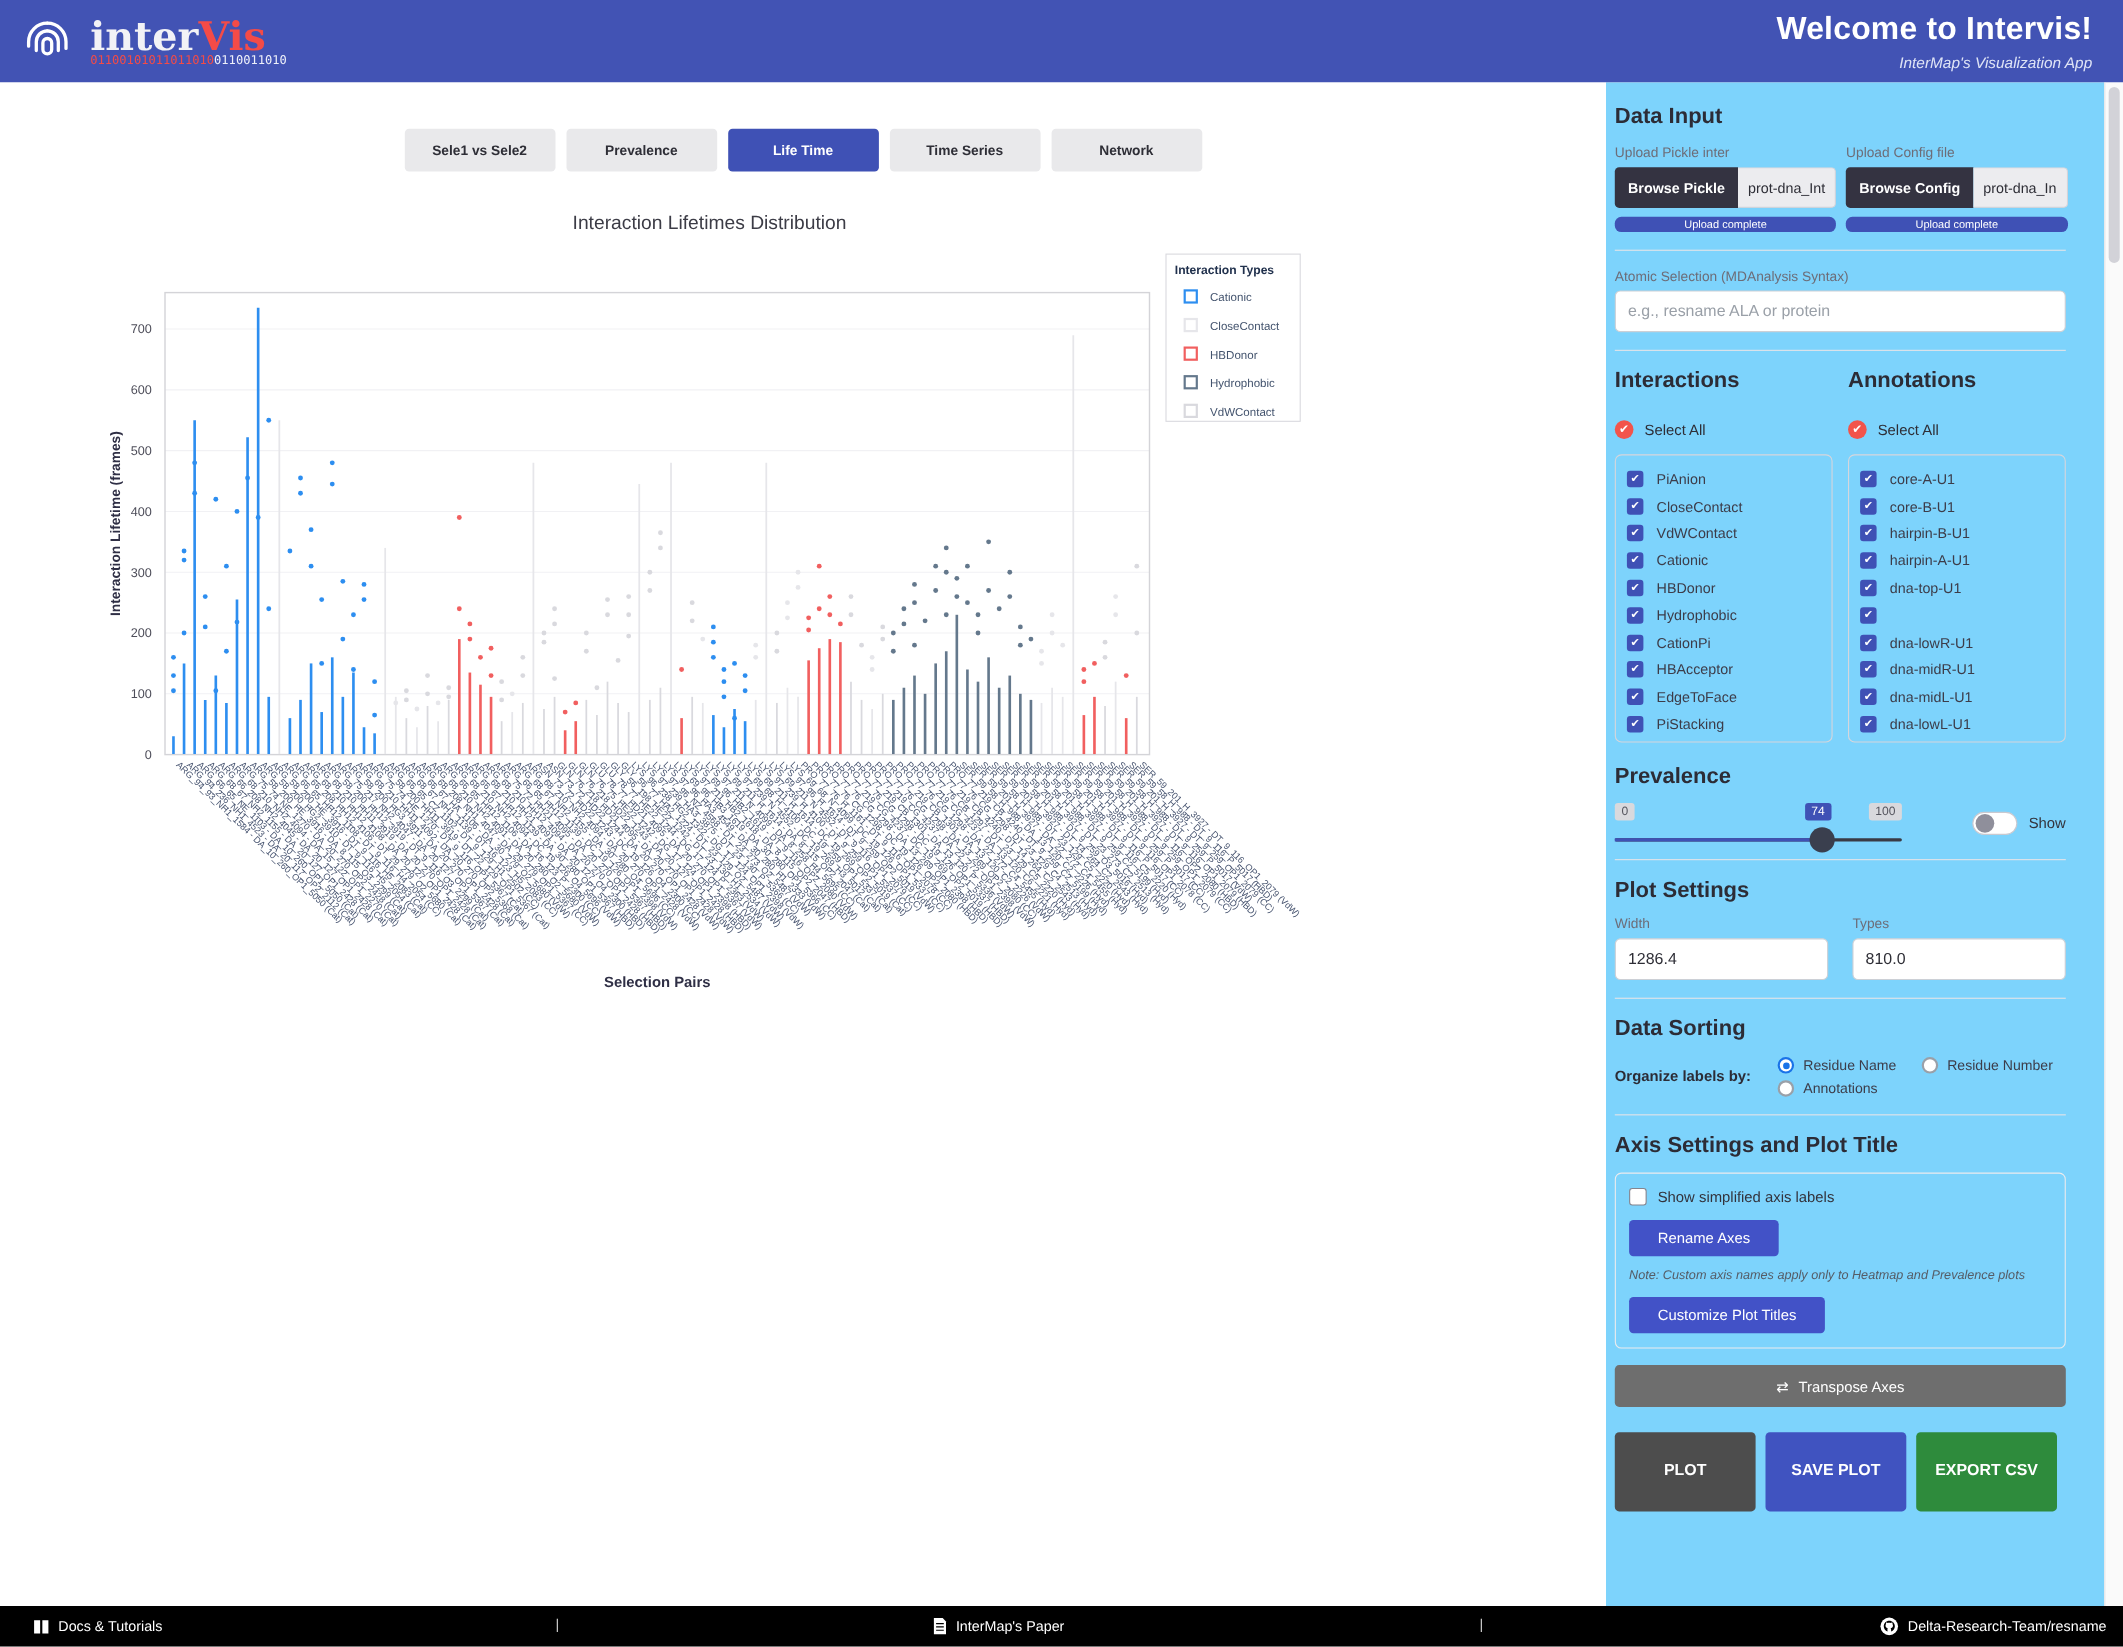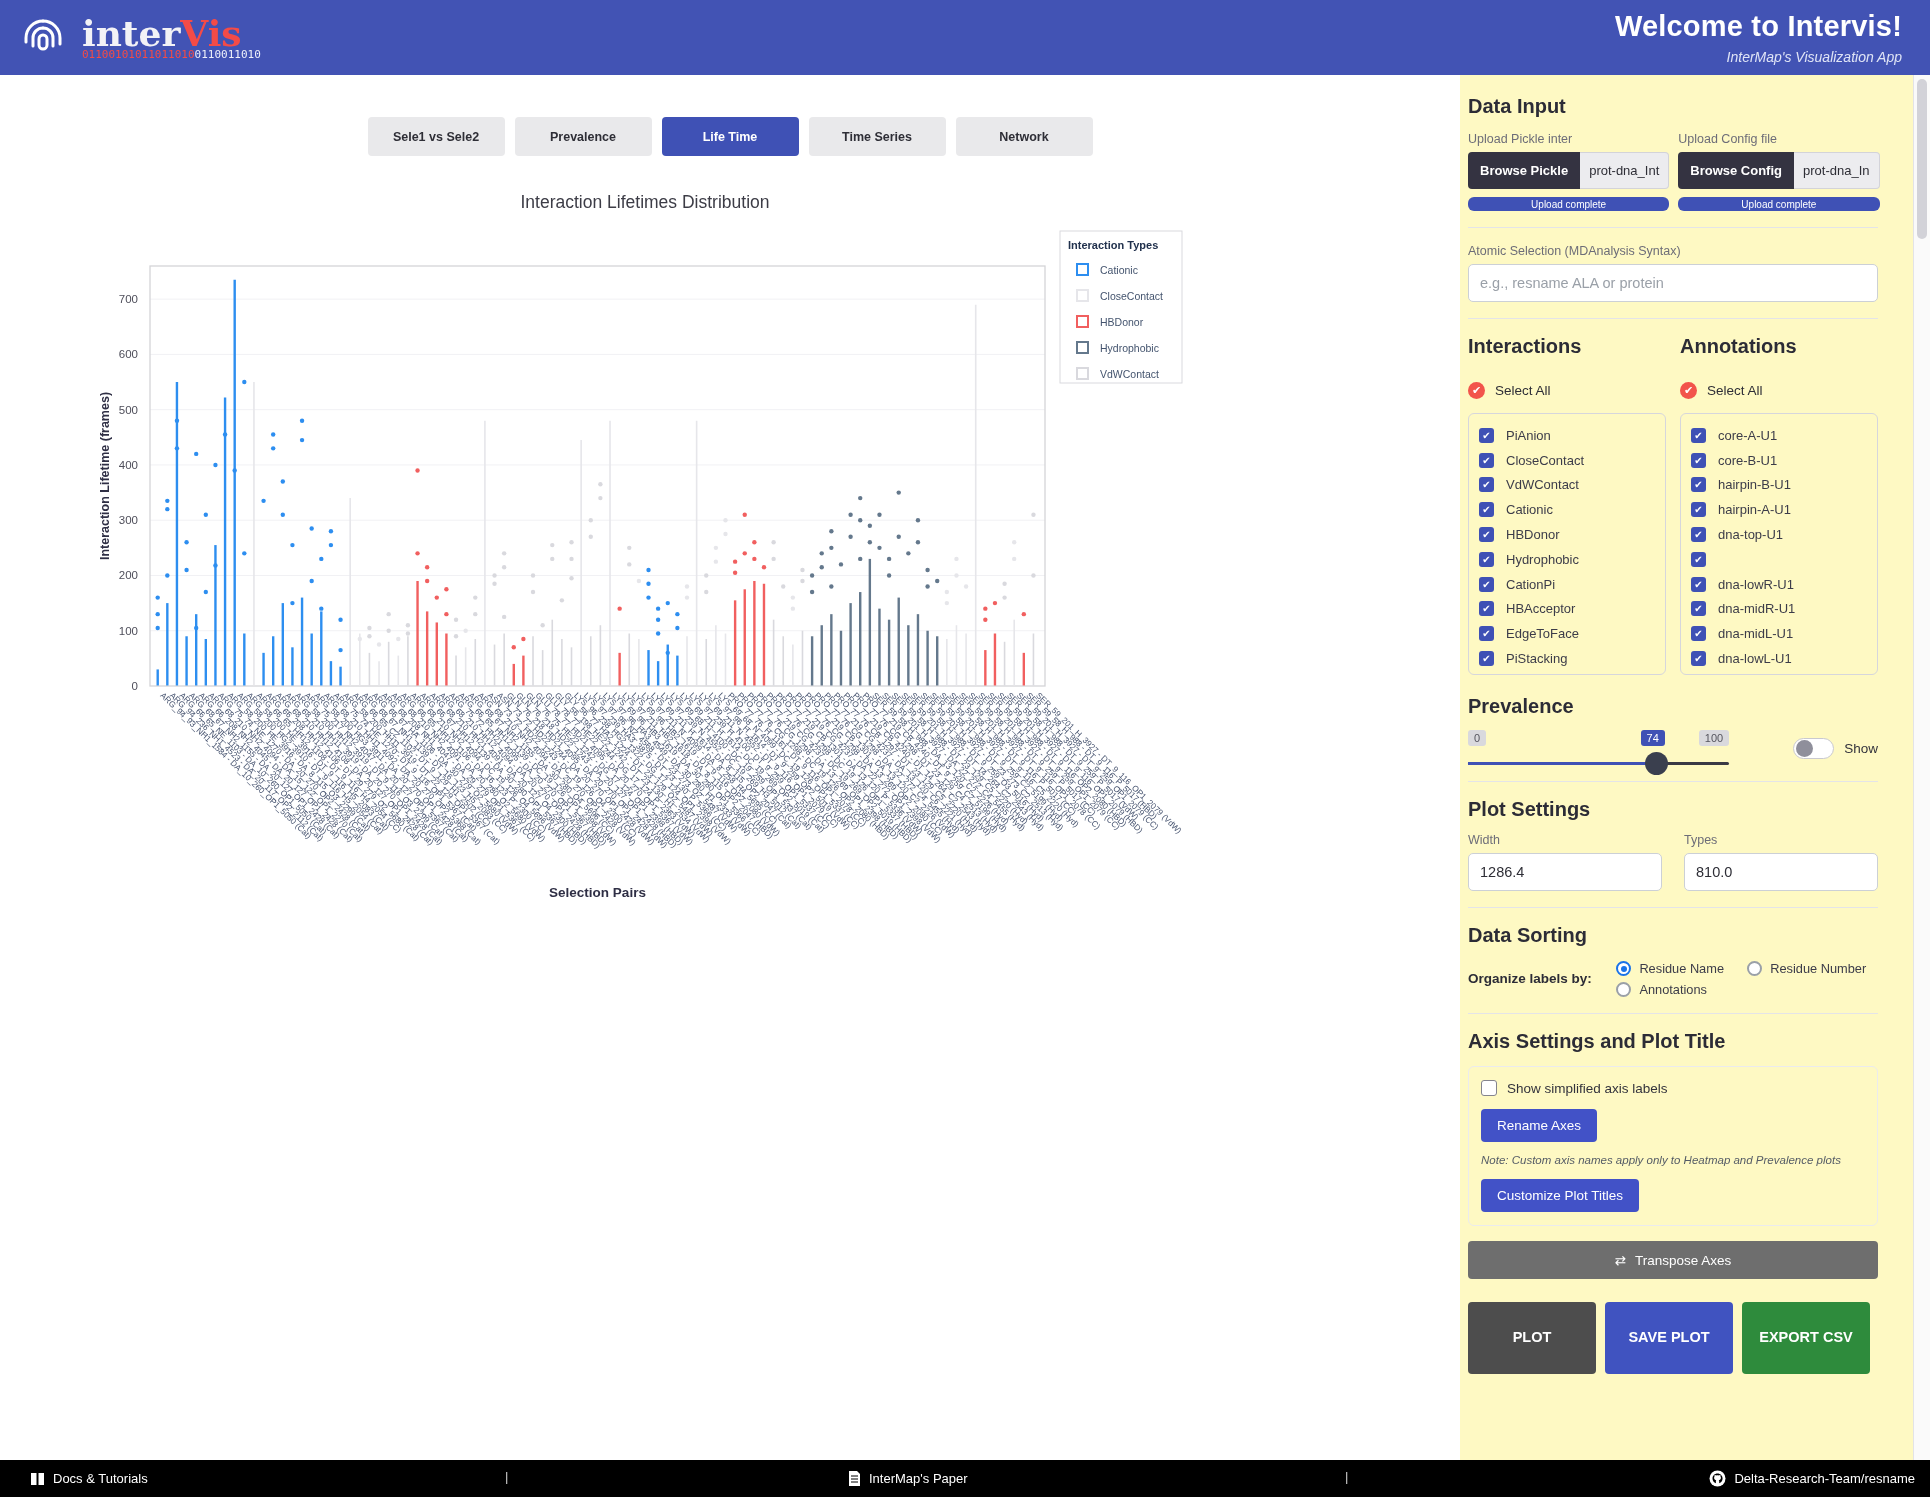--- a/index.html
+++ b/index.html
@@ -13,21 +13,21 @@
   .logo-inter { color:#f2f2f6; }
   .logo-vis { color:#f44b47; }
   .logo-binary { font-family:"DejaVu Sans Mono",monospace; font-size:11px; letter-spacing:0; margin-top:-2px; }
   .bin-red { color:#f44b47; } .bin-white { color:#eef0fa; }
   .welcome { text-align:right; color:#fff; }
   .welcome h1 { font-size:29px; font-weight:bold; letter-spacing:0.2px; }
   .welcome .sub { font-size:14px; font-style:italic; color:#dfe4f6; margin-top:6px; }
 
   
   .main { position:absolute; top:75px; left:0; width:1460px; bottom:37px; background:#fff; }
-  .sidebar { position:absolute; top:75px; left:1460px; right:17px; bottom:37px; padding:20px 35px 0 8px; background:#fef9c3; overflow:hidden; }
+  .sidebar { position:absolute; top:75px; left:1460px; right:17px; bottom:37px; padding:20px 35px 0 8px; background:#7dd3fc; overflow:hidden; }
   .scroll-strip { position:absolute; top:75px; bottom:37px; right:0; width:17px; background:#fafafa; border-left:1px solid #e3e3e6; }
   .scroll-thumb { position:absolute; top:4px; left:3px; width:10px; height:160px; border-radius:5px; background:#d2d2d8; }
 
   
   .tabs { display:flex; justify-content:center; gap:10px; margin-top:42px; }
   .tab { min-width:137px; height:39px; display:flex; align-items:center; justify-content:center; background:#e9e9eb; color:#2e2e36; font-size:12.5px; font-weight:bold; border-radius:4px; padding:0 16px; cursor:pointer; }
   .tab.active { background:#3f51b5; color:#fff; }
 
   
   .chart-title { width:1100px; margin:36px 0 0 95px; text-align:center; font-size:17.5px; color:#3c3c46; }
@@ -81,21 +81,21 @@
   .radio-item.wide { width:100%; }
   .radio { width:15px; height:15px; border-radius:50%; border:2px solid #9aa0a8; position:relative; background:#fff; }
   .radio.on { border-color:#1a73e8; }
   .radio.on::after { content:""; position:absolute; left:2.5px; top:2.5px; width:6px; height:6px; border-radius:50%; background:#1a73e8; }
   .radio-item .rlbl { font-size:12.8px; color:#3c3c49; white-space:nowrap; }
 
   .axis-card { border:1px solid #ebebee; border-radius:6px; padding:13px 12px; margin-top:13px; }
   .chk-plain { display:flex; align-items:center; gap:10px; cursor:pointer; }
   .empty-cbx { width:16px; height:16px; border:1px solid #84848e; border-radius:3px; background:#fff; }
   .chk-plain .lbl { font-size:13.5px; color:#33333c; }
-  .btn-indigo { margin-top:13px; background:#4252c7; color:#fff; border:none; border-radius:4px; font-size:13.5px; padding:9px 16px; cursor:pointer; display:inline-block; }
+  .btn-indigo { margin-top:13px; background:#4252c7; color:#fff; border:none; border-radius:4px; font-size:13.5px; padding:9px 26px; cursor:pointer; display:inline-block; }
   .note { font-size:11.5px; font-style:italic; color:#555c66; margin-top:12px; }
   .btn-transpose { margin-top:15px; width:100%; height:38px; background:#6e6e6e; color:#fff; border:none; border-radius:4px; font-size:13.5px; cursor:pointer; display:flex; align-items:center; justify-content:center; gap:9px; }
   .actions { display:flex; gap:9px; margin-top:23px; }
   .act-btn { width:128px; height:72px; border:none; border-radius:4px; color:#fff; font-size:14.5px; font-weight:bold; line-height:1.45; cursor:pointer; text-align:center; }
   .act-plot { background:#4d4d4d; }
   .act-save { background:#4053c0; }
   .act-csv  { background:#2e8b3c; }
 
   
   .footer { position:absolute; left:0; bottom:0; width:1930px; height:37px; background:#000000; color:#fff; font-size:13px; }

